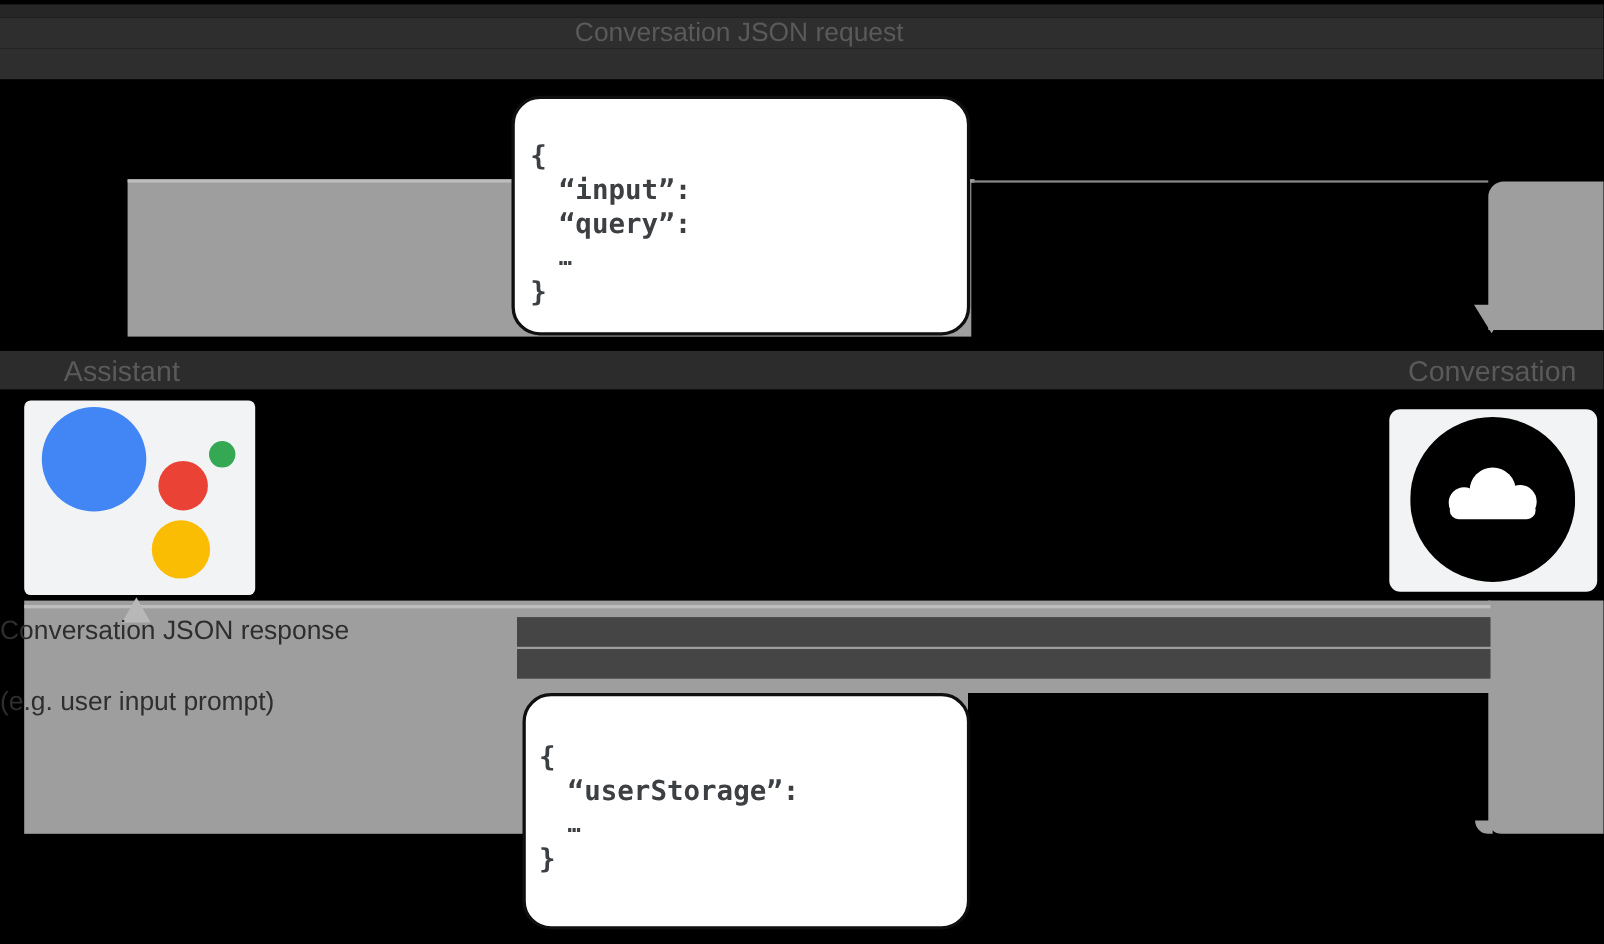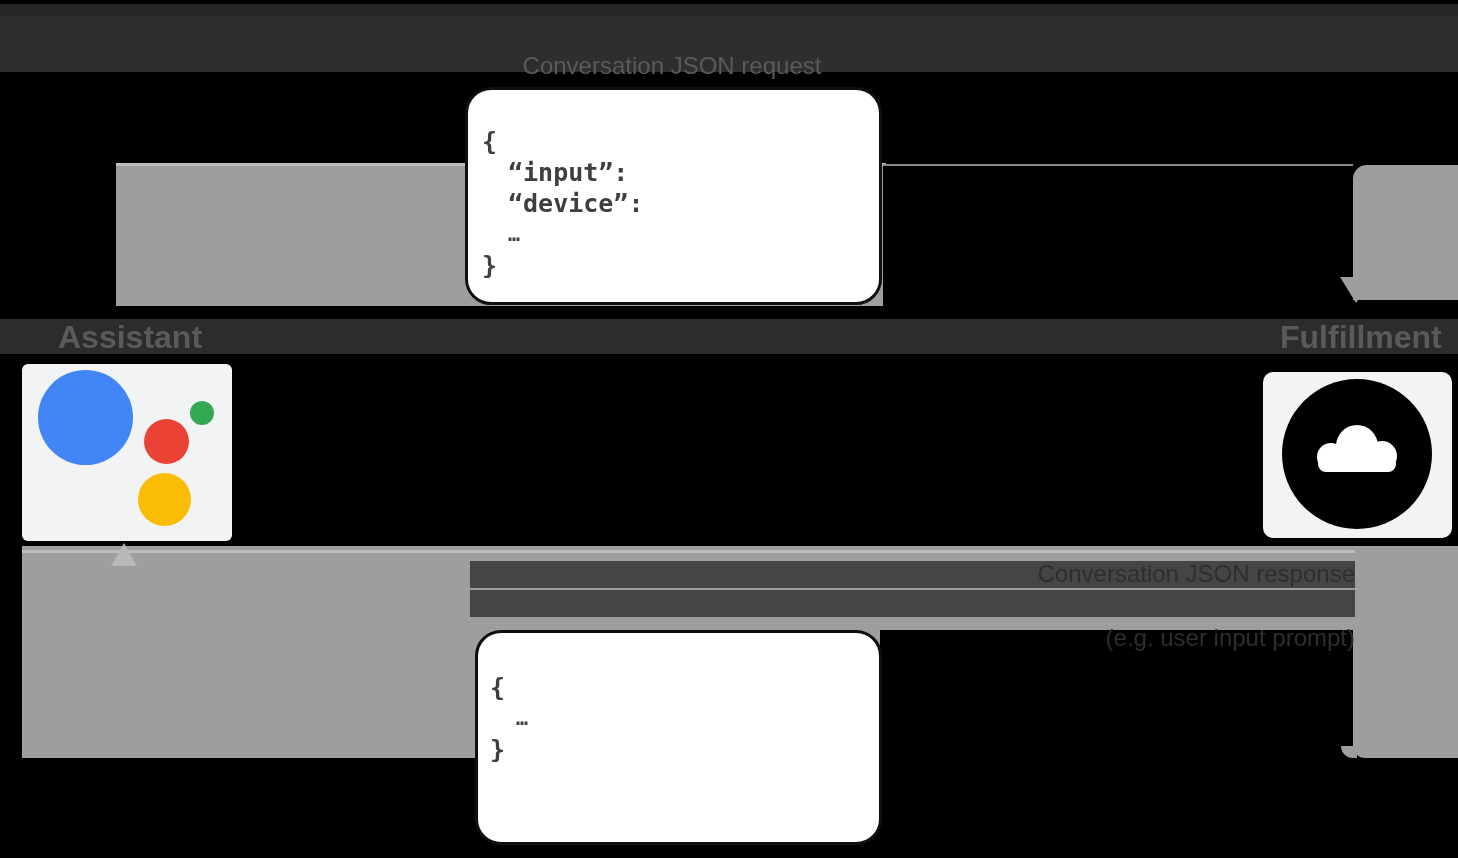--- a/index.html
+++ b/index.html
@@ -9,29 +9,29 @@
   }
   .abs{position:absolute;}
   
   .stripe{position:absolute;left:0;right:0;}
   .s1{top:4px;height:12px;background:#262626;}
   .s2{top:16px;height:28px;background:#2e2e2e;}
   .s3{top:44px;height:28px;background:#2e2e2e;}
   .s4{top:319px;height:35px;background:#2c2c2c;}
   
   .dim-label{color:#5a5a5a;font-size:24px;text-align:center;}
-  .hdr-line{position:absolute;left:0;width:1344px;height:28px;line-height:28px;margin-top:36px;}
+  .hdr-line{position:absolute;left:0;width:1344px;height:28px;line-height:28px;}
   
   .band{position:absolute;background:#9e9e9e;}
   .band-edge{position:absolute;background:#bdbdbd;}
   .thin-line{position:absolute;background:#8a8a8a;}
   
   .gband-stripe{position:absolute;left:470px;width:885px;height:27px;background:#454545;}
   .g5{top:561px;} .g6{top:590px;}
-  .gray-label{color:#2e2e2e;font-size:24px;text-align:right;}
+  .gray-label{color:#2e2e2e;font-size:24px;text-align:left;}
   .ft-line{position:absolute;left:0;width:1355px;height:28px;line-height:28px;}
   
   .arrow-down{position:absolute;left:1340px;top:277px;width:0;height:0;
     border-left:16px solid transparent;border-right:16px solid transparent;
     border-top:26px solid #9e9e9e;}
   .arrow-up{position:absolute;left:111px;top:543px;width:0;height:0;
     border-left:13px solid transparent;border-right:13px solid transparent;
     border-bottom:23px solid #b8b8b8;}
   
   .code-box{position:absolute;background:#fff;border:3px solid #0f0f0f;
@@ -45,21 +45,21 @@
   .code-line.ellipsis{font-size:20px;}
   
   #assistant-box{left:22px;top:364px;width:210px;height:177px;background:#f1f3f4;border-radius:6px;}
   #fulfillment-box{left:1263px;top:372px;width:189px;height:166px;background:#f1f3f4;border-radius:10px;}
   .circle{position:absolute;border-radius:50%;}
   #c-blue{left:38px;top:370px;width:95px;height:95px;}
   #c-green{left:190px;top:401px;width:24px;height:24px;}
   #c-red{left:144px;top:419px;width:45px;height:45px;}
   #c-yellow{left:138px;top:473px;width:53px;height:53px;}
   .entity-label{position:absolute;top:320px;height:34px;line-height:34px;
-    font-weight:bold;font-size:32px;color:#5a5a5a;}
+    font-weight:normal;font-size:26px;color:#5a5a5a;}
   #assistant-label{left:58px;}
   #fulfillment-label{left:1280px;}
   #cloud-svg{position:absolute;left:1282px;top:378px;}
 </style>
 </head>
 <body>
 
 <div id="canvas">
 
   <div class="stripe s1"></div>
@@ -71,27 +71,27 @@
 
   <div class="band" style="left:116px;top:163px;width:767px;height:143px;"></div>
   <div class="band-edge" style="left:116px;top:163px;width:770px;height:3px;"></div>
   <div class="thin-line" style="left:883px;top:164px;width:470px;height:2px;"></div>
   <div class="band" style="left:1353px;top:165px;width:105px;height:135px;border-top-left-radius:14px;"></div>
   <div class="arrow-down"></div>
 
   <div id="req-box" class="code-box">
     <div class="code-line">{</div>
     <div class="code-line indent">“input”:</div>
-    <div class="code-line indent">“device”:</div>
+    <div class="code-line indent">“query”:</div>
     <div class="code-line indent ellipsis">…</div>
     <div class="code-line">}</div>
   </div>
 
   <div id="assistant-label" class="entity-label">Assistant</div>
-  <div id="fulfillment-label" class="entity-label">Fulfillment</div>
+  <div id="fulfillment-label" class="entity-label">Conversation</div>
 
   <div id="assistant-box" class="abs"></div>
   <div class="abs">
     <div id="c-blue" class="circle" style="background:#4285f4;"></div>
     <div id="c-green" class="circle" style="background:#34a853;"></div>
     <div id="c-red" class="circle" style="background:#ea4335;"></div>
     <div id="c-yellow" class="circle" style="background:#fbbc04;"></div>
   </div>
 
   <div id="fulfillment-box" class="abs"></div>
@@ -110,17 +110,18 @@
   <div class="band-edge" style="left:22px;top:550px;width:1333px;height:3px;"></div>
   <div class="arrow-up"></div>
 
   <div class="gband-stripe g5"></div>
   <div class="gband-stripe g6"></div>
   <div class="ft-line gray-label" style="top:560px;">Conversation JSON response</div>
   <div class="ft-line gray-label" style="top:589px;margin-top:35px;">(e.g. user input prompt)</div>
 
   <div id="res-box" class="code-box">
     <div class="code-line">{</div>
+    <div class="code-line indent">“userStorage”:</div>
     <div class="code-line indent ellipsis">…</div>
     <div class="code-line">}</div>
   </div>
 
 </div>
 
 </body></html>

